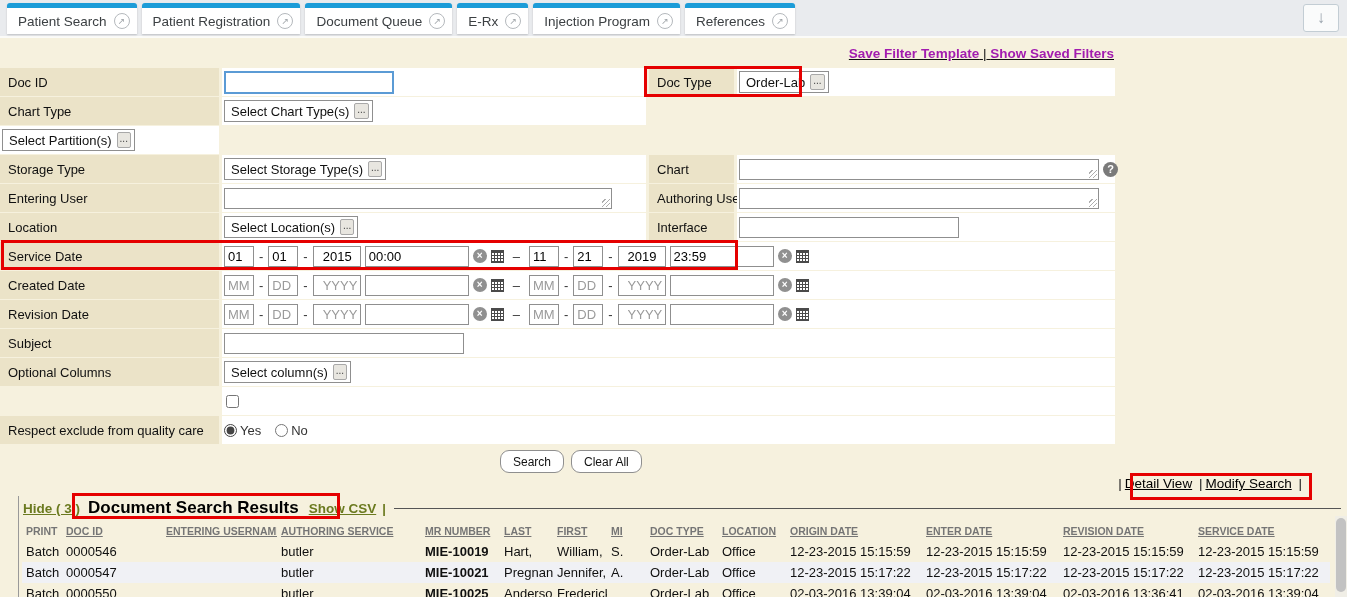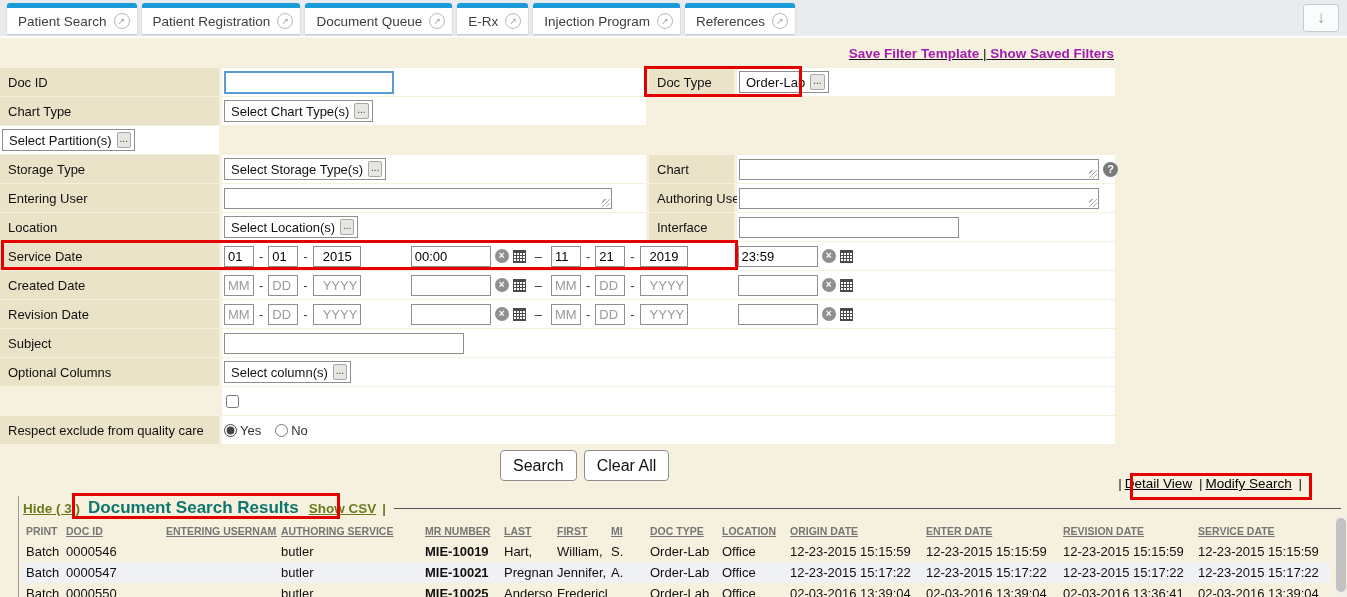--- a/index.html
+++ b/index.html
@@ -44,47 +44,47 @@
   .w388 { width:388px; } .w360 { width:360px; } .w220 { width:220px; } .w240 { width:240px; }
   .wideinp { position:relative; display:inline-flex; }
   .grip { position:absolute; right:2px; bottom:2px; width:8px; height:8px;
           background:repeating-linear-gradient(135deg, transparent 0 2px, #aeaeae 2px 3px); }
 
   .selbtn { display:inline-flex; align-items:center; border:1px solid #8f8f8f; background:#fff; height:22px;
             font-size:13px; padding:0 3px 0 6px; font-family:inherit; cursor:pointer; color:#111; }
   .selbtn .dots { background:#e8e6e0; border:1px solid #a8a8a8; border-radius:2px; margin-left:5px;
                   font-size:10px; line-height:12px; padding:0 2px 2px 2px; color:#444; }
 
-  .dmm { width:30px; } .ddd { width:30px; } .dyy { width:48px;padding-left:9px; } .dtime { width:80px;margin-left:46px; }
+  .dmm { width:30px; } .ddd { width:30px; } .dyy { width:48px;padding-left:9px; } .dtime { width:104px; }
   .dsep { color:#333; margin:0 1px; }
   .rsep { color:#333; margin:0 5px; }
   .clear-icon { width:14px; height:14px; border-radius:50%; background:#909090; color:#fff; font-size:10px;
                 line-height:13px; text-align:center; font-weight:bold; cursor:pointer; flex:none; }
   .cal-icon { width:13px; height:13px; border:1px solid #4a4a4a; border-top:3px solid #4a4a4a; flex:none; cursor:pointer;
               background-image:repeating-linear-gradient(to right, transparent 0 2px, #4a4a4a 2px 3px),
                                repeating-linear-gradient(to bottom, transparent 0 2px, #4a4a4a 2px 3px); }
   .help-icon { width:15px; height:15px; border-radius:50%; background:#7a7a7a; color:#fff; font-size:11px;
                line-height:15px; text-align:center; font-weight:bold; flex:none; cursor:pointer; }
   .cb { width:13px; height:13px; margin-left:2px; }
   .rad { width:13px; height:13px; accent-color:#444; margin:0 3px 0 0; vertical-align:-2px; }
   .radlbl { margin-right:10px; color:#333; }
 
   .actions { margin-top:6px; height:24px; padding-left:500px; display:flex; gap:7px; }
-  .btn { border:1px solid #8f8f8f; background:#fff; font-size:16px; font-family:inherit; height:31px;
-         padding:0 12px; cursor:pointer; color:#111; border-radius:4px; }
+  .btn { border:1px solid #8f8f8f; background:#fff; font-size:12px; font-family:inherit; height:23px;
+         padding:0 12px; cursor:pointer; color:#111; border-radius:9px; }
 
   
   .viewlinks { margin-top:2px; height:20px; text-align:right; padding-right:42px; font-size:13.5px; }
   .viewlinks a { color:#000; text-decoration:underline; cursor:pointer; }
   .viewlinks .pipe { margin:0 3px; }
 
   .results { margin-left:18px; border-left:1px solid #999; min-height:101px; }
   .legend { display:flex; align-items:center; height:24px; padding-left:4px; white-space:nowrap; }
   .legend a { color:#6b7a1f; text-decoration:underline; font-size:13.5px; font-weight:bold; cursor:pointer; }
-  .rtitle { color:#0f766e; font-weight:bold; font-size:17px; margin:0 10px 0 8px; }
+  .rtitle { color:#000000; font-weight:bold; font-size:17px; margin:0 10px 0 8px; }
   .csvpipe { color:#6b7a1f; margin-left:6px; font-weight:bold; }
   .legend-line { flex:1; border-top:1px solid #555; margin:0 6px 0 8px; }
 
   .rtable { border-collapse:collapse; table-layout:fixed; width:1308px; margin-left:3px; }
   .rtable th { color:#757575; font-size:10.5px; font-weight:bold; text-decoration:underline; text-align:left;
                padding:5px 4px 4px 4px; white-space:nowrap; overflow:hidden; cursor:pointer; }
   .rtable th.nolink { text-decoration:none; cursor:default; }
   .rtable td { font-size:13px; color:#101010; padding:3px 4px; white-space:nowrap; overflow:hidden; height:21px; }
   .rtable tbody tr:nth-child(2) { background:#f0f1f5; }
   .rtable td.bold { font-weight:bold; }

